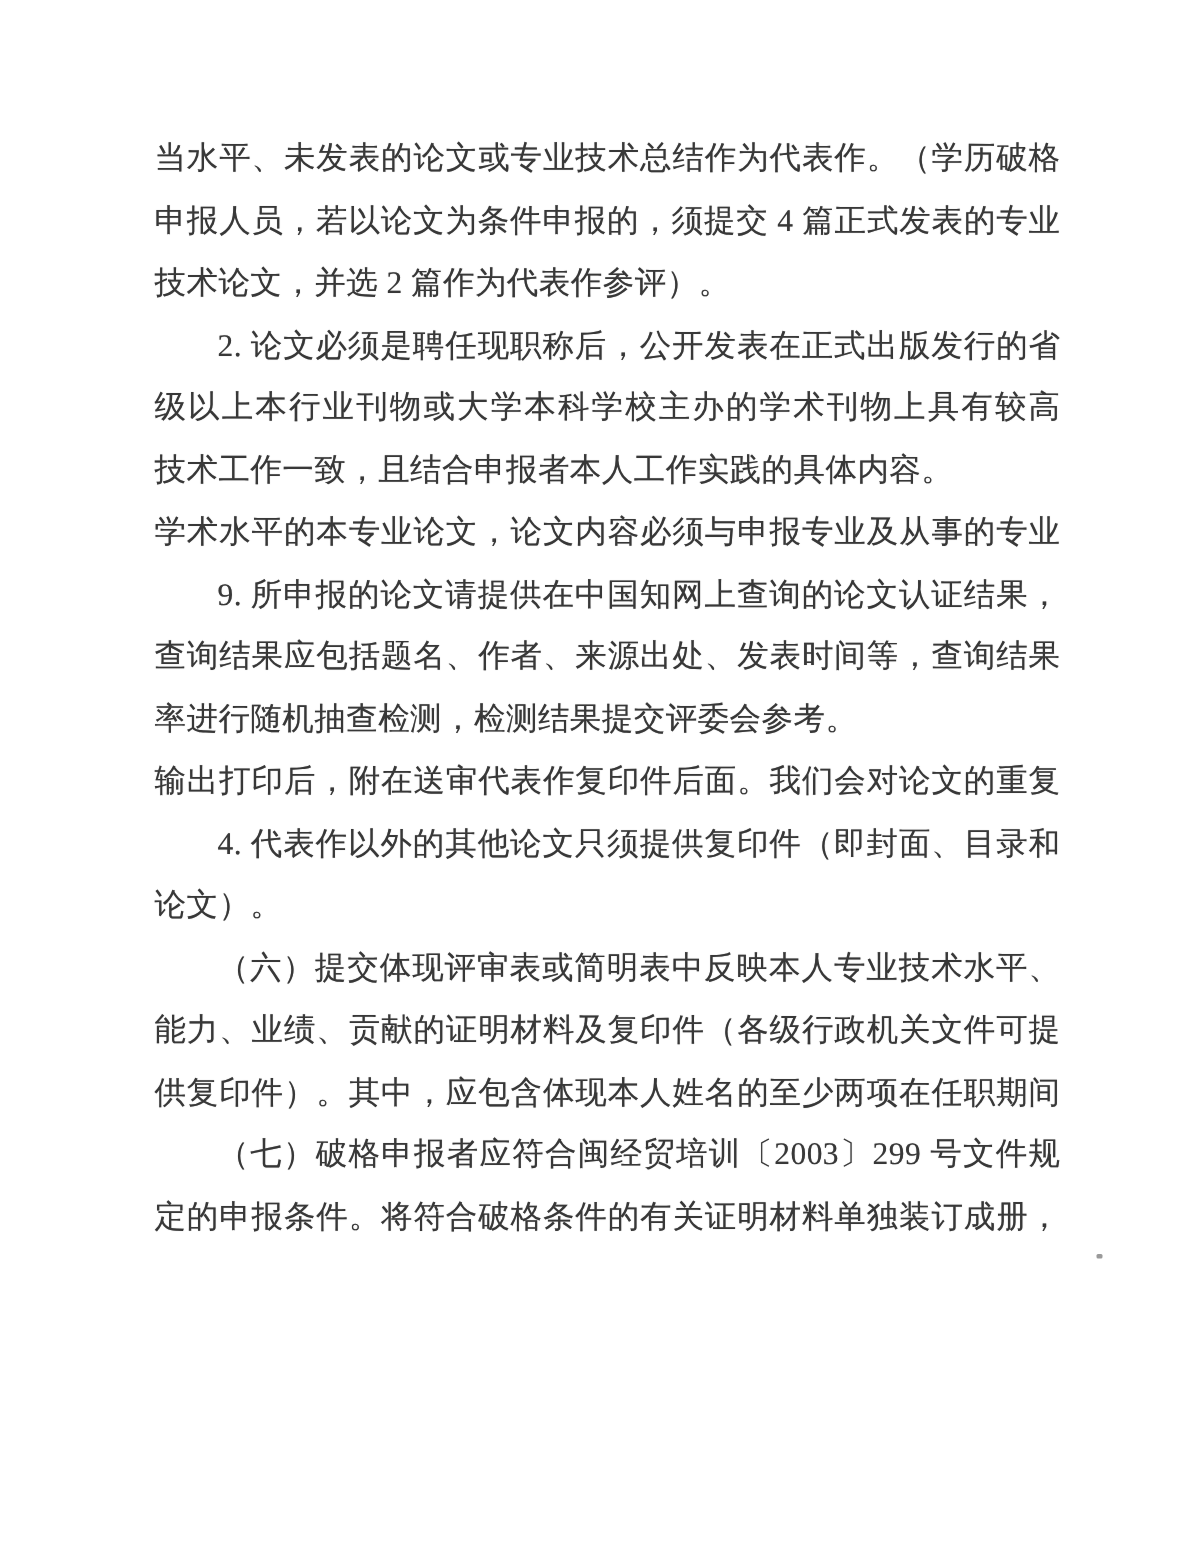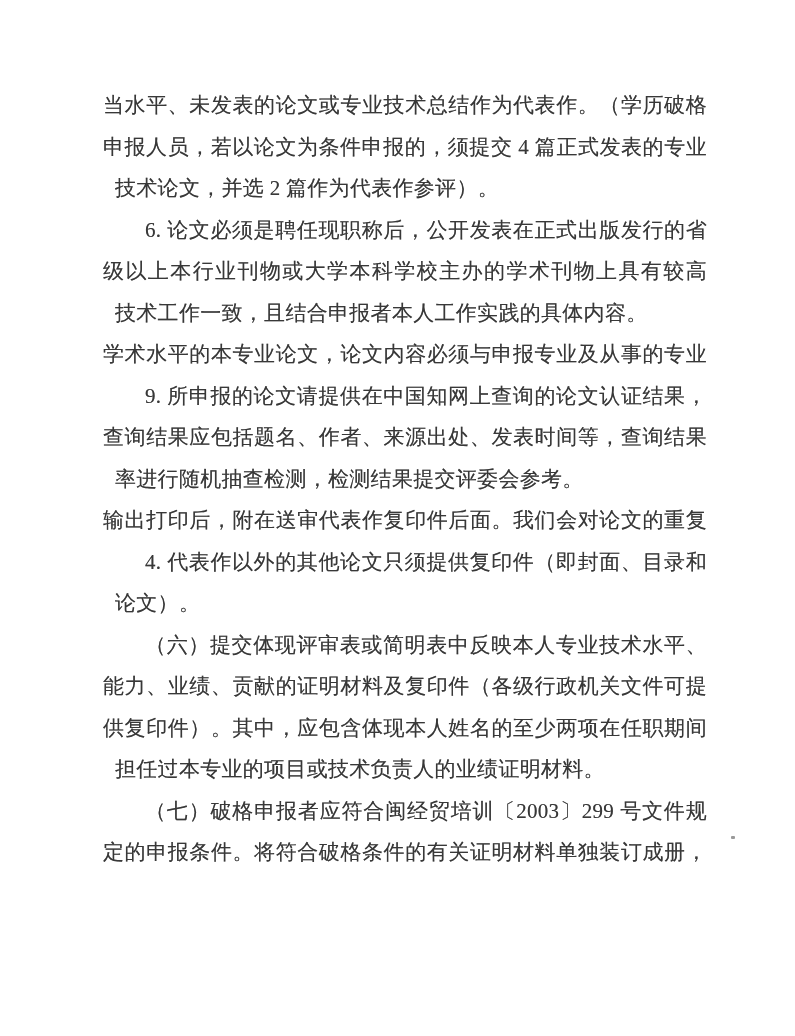--- a/index.html
+++ b/index.html
@@ -26,21 +26,21 @@
   .line {
     font-size: 21px;
     line-height: 41.5px;
     height: 41.5px;
     letter-spacing: 0.3px;
     white-space: nowrap;
     text-align: justify;
     text-align-last: justify;
     text-shadow: 0 0 0.5px rgba(56,56,56,0.55);
   }
-  .line.end { text-align-last: left; margin-left: 12px; }
+  .line.end { text-align-last: left; }
   .line.indent { padding-left: 42px; }
   .url {
     text-decoration: underline;
     text-underline-offset: 5px;
     letter-spacing: 1.5px;
   }
   .speck {
     position: absolute;
     left: 731px;
     top: 836px;
@@ -56,21 +56,21 @@
 <div class="page">
   <div class="text-block">
 
     <div class="para">
       <div class="line">当水平、未发表的论文或专业技术总结作为代表作。（学历破格</div>
       <div class="line">申报人员，若以论文为条件申报的，须提交 4 篇正式发表的专业</div>
       <div class="line end">技术论文，并选 2 篇作为代表作参评）。</div>
     </div>
 
     <div class="para">
-      <div class="line indent">6. 论文必须是聘任现职称后，公开发表在正式出版发行的省</div>
+      <div class="line indent">2. 论文必须是聘任现职称后，公开发表在正式出版发行的省</div>
       <div class="line">级以上本行业刊物或大学本科学校主办的学术刊物上具有较高</div>
       <div class="line end">技术工作一致，且结合申报者本人工作实践的具体内容。</div>
       <div class="line">学术水平的本专业论文，论文内容必须与申报专业及从事的专业</div>
     </div>
 
 
     <div class="para">
       <div class="line indent">9. 所申报的论文请提供在中国知网上查询的论文认证结果，</div>
       <div class="line">查询结果应包括题名、作者、来源出处、发表时间等，查询结果</div>
       <div class="line end">率进行随机抽查检测，检测结果提交评委会参考。</div>
@@ -79,21 +79,20 @@
 
     <div class="para">
       <div class="line indent">4. 代表作以外的其他论文只须提供复印件（即封面、目录和</div>
       <div class="line end">论文）。</div>
     </div>
 
     <div class="para">
       <div class="line indent">（六）提交体现评审表或简明表中反映本人专业技术水平、</div>
       <div class="line">能力、业绩、贡献的证明材料及复印件（各级行政机关文件可提</div>
       <div class="line">供复印件）。其中，应包含体现本人姓名的至少两项在任职期间</div>
-      <div class="line end">担任过本专业的项目或技术负责人的业绩证明材料。</div>
     </div>
 
     <div class="para">
       <div class="line indent">（七）破格申报者应符合闽经贸培训〔2003〕299 号文件规</div>
       <div class="line">定的申报条件。将符合破格条件的有关证明材料单独装订成册，</div>
     </div>
 
   </div>
 
   <div class="speck"></div>

